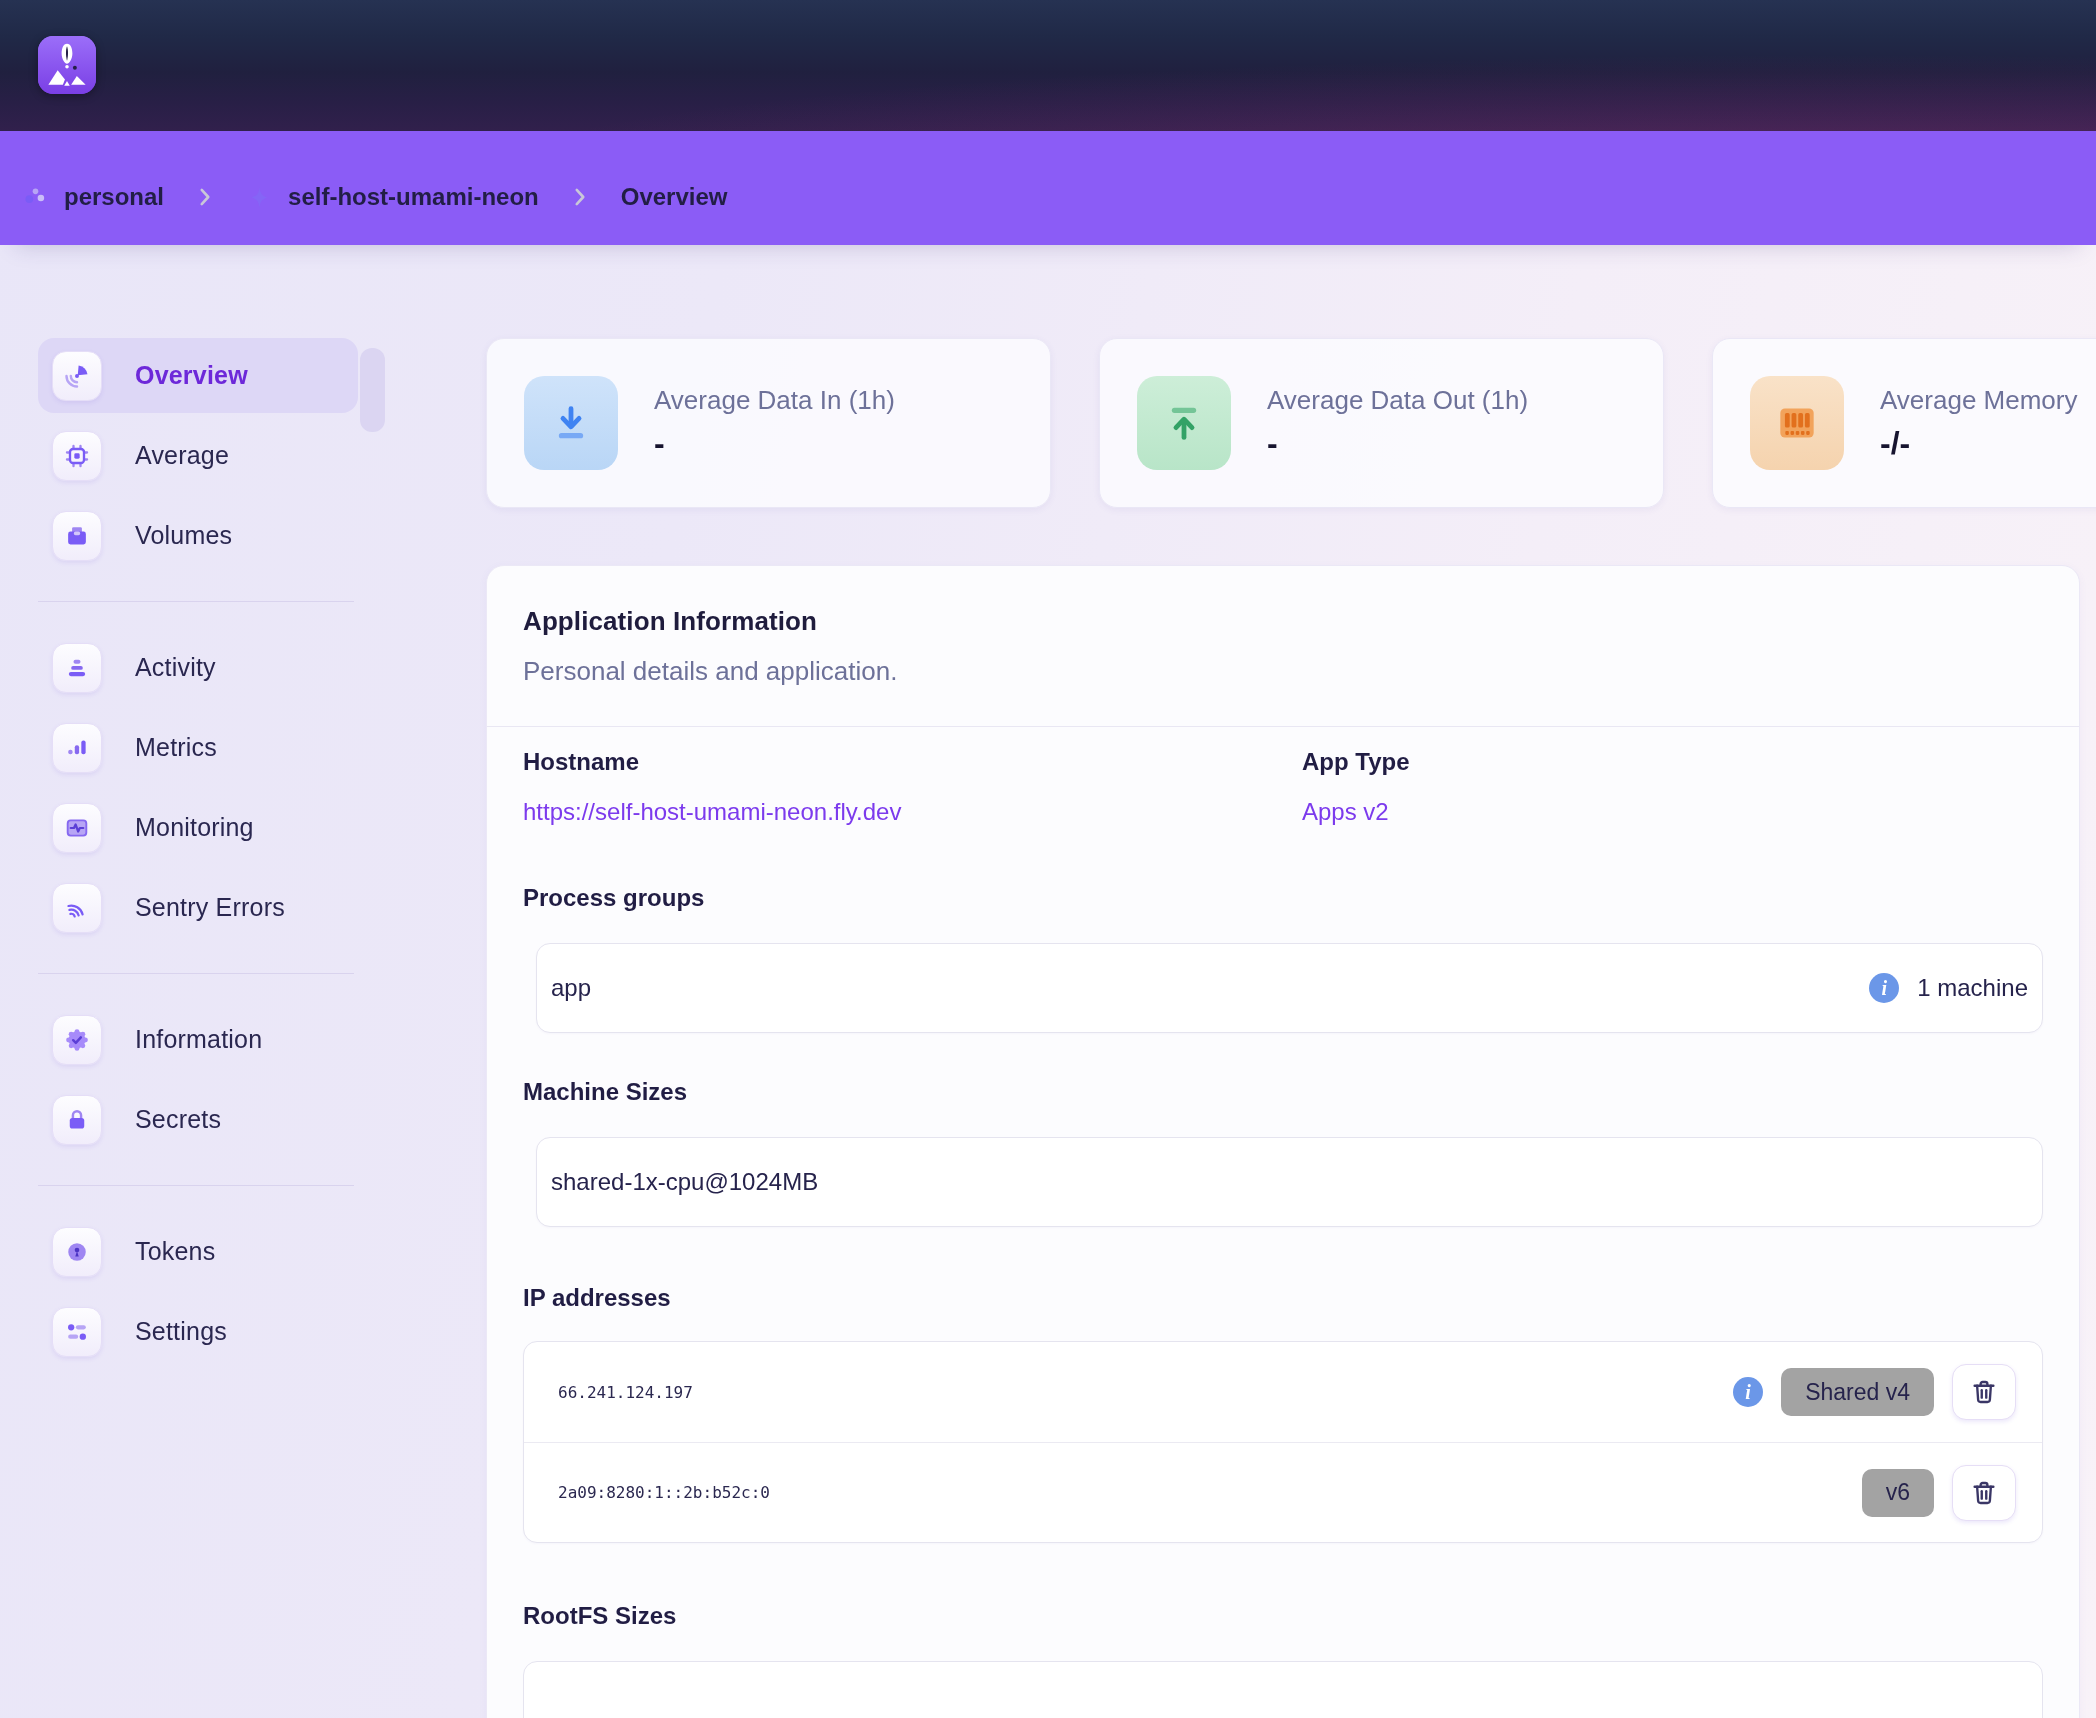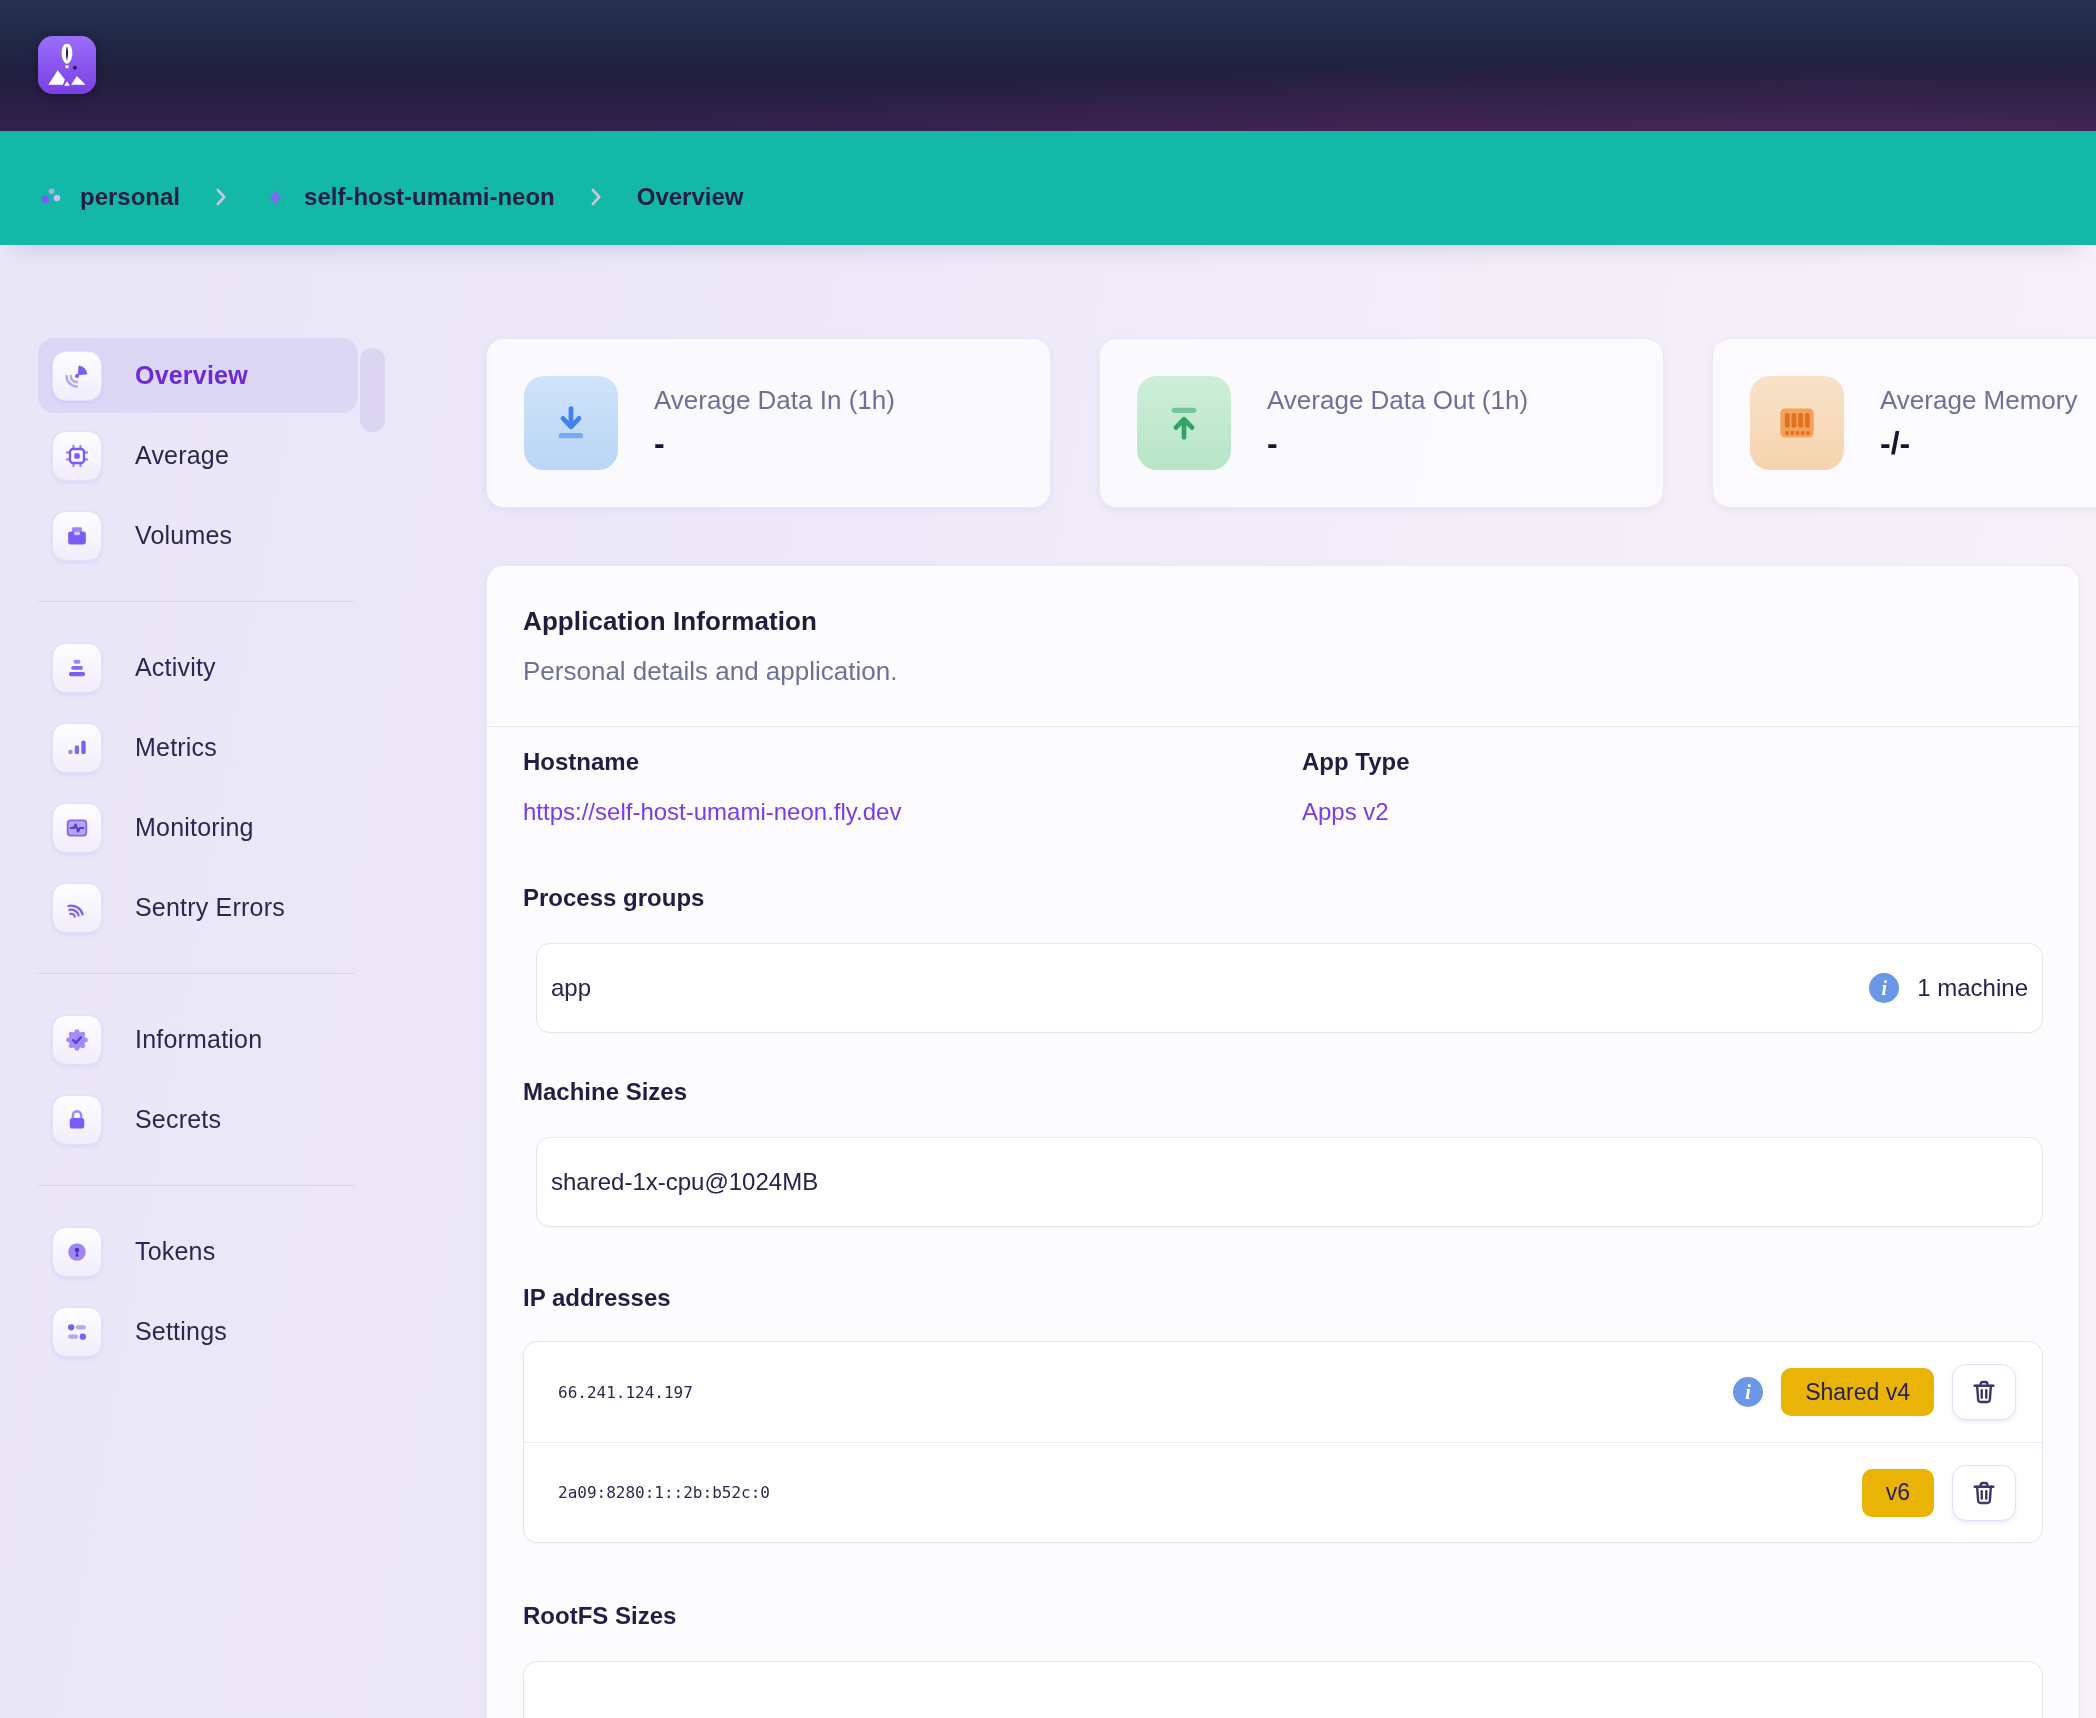--- a/index.html
+++ b/index.html
@@ -23,22 +23,22 @@
   }
   .logo {
     position:absolute; left:38px; top:36px; width:58px; height:58px; border-radius:15px;
     background:linear-gradient(180deg,#9b6ef9,#7a3fe5);
     display:flex; align-items:center; justify-content:center; z-index:2;
     box-shadow:0 2px 8px rgba(0,0,0,.35);
   }
 
   
   .breadcrumbbar {
-    height:114px; background:#14b8a6; position:relative; z-index:3;
-    display:flex; align-items:center; gap:28px; padding:18px 40px 0 38px;
+    height:114px; background:#8b5cf6; position:relative; z-index:3;
+    display:flex; align-items:center; gap:28px; padding:18px 40px 0 22px;
     box-shadow:0 16px 22px -16px rgba(60,45,120,.22);
   }
   .crumb { display:flex; align-items:center; gap:15px; font-size:24px; font-weight:600; color:#221e45; cursor:pointer; }
   .crumb-page { font-size:24px; font-weight:600; color:#221e45; }
   .chev { display:flex; align-items:center; }
 
   
   .content { display:flex; padding:93px 16px 0 38px; align-items:flex-start; }
 
   
@@ -119,21 +119,21 @@
   .ip-box {
     margin-top:28px; border:1px solid #e5e4ef; border-radius:14px; background:#fff;
     box-shadow:0 1px 2px rgba(90,70,170,.04);
   }
   .ip-row { height:100px; display:flex; align-items:center; justify-content:space-between; padding:0 26px 0 34px; }
   .ip-row + .ip-row { border-top:1px solid #ebeaf2; }
   .mono { font-family:"DejaVu Sans Mono", monospace; font-size:16px; color:#2b2850; }
   .ip-right { display:flex; align-items:center; gap:18px; }
   .badge {
     height:48px; display:flex; align-items:center; padding:0 24px;
-    background:#eab308; border-radius:10px; font-size:23px; color:#26234c; white-space:nowrap;
+    background:#a3a3a3; border-radius:10px; font-size:23px; color:#26234c; white-space:nowrap;
   }
   .trash-btn {
     width:64px; height:56px; border-radius:14px; background:#fff; border:1px solid #e6def6;
     box-shadow:0 2px 4px rgba(120,90,220,.14);
     display:flex; align-items:center; justify-content:center; cursor:pointer;
   }
   .info {
     width:30px; height:30px; border-radius:50%; background:#6b97e8; color:#fff; flex-shrink:0;
     display:flex; align-items:center; justify-content:center;
     font-family:"Liberation Serif", serif; font-style:italic; font-weight:700; font-size:20px;

